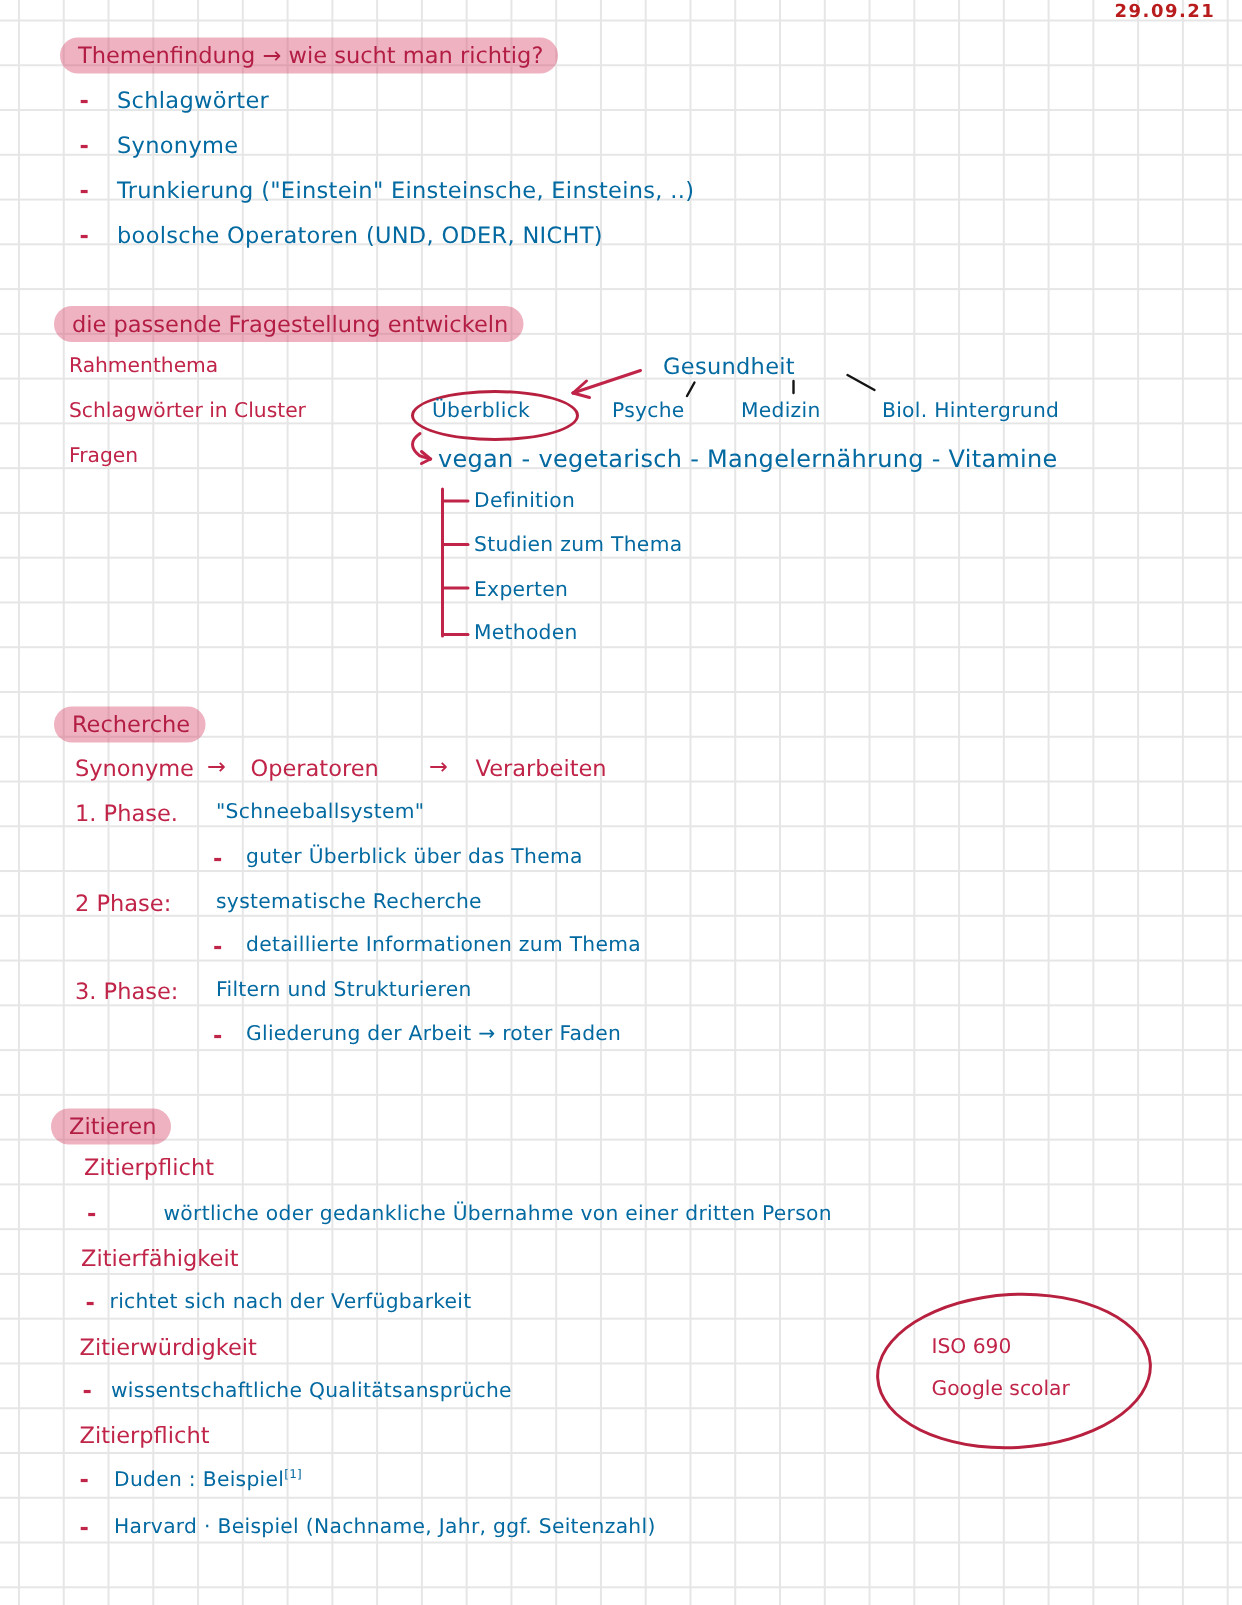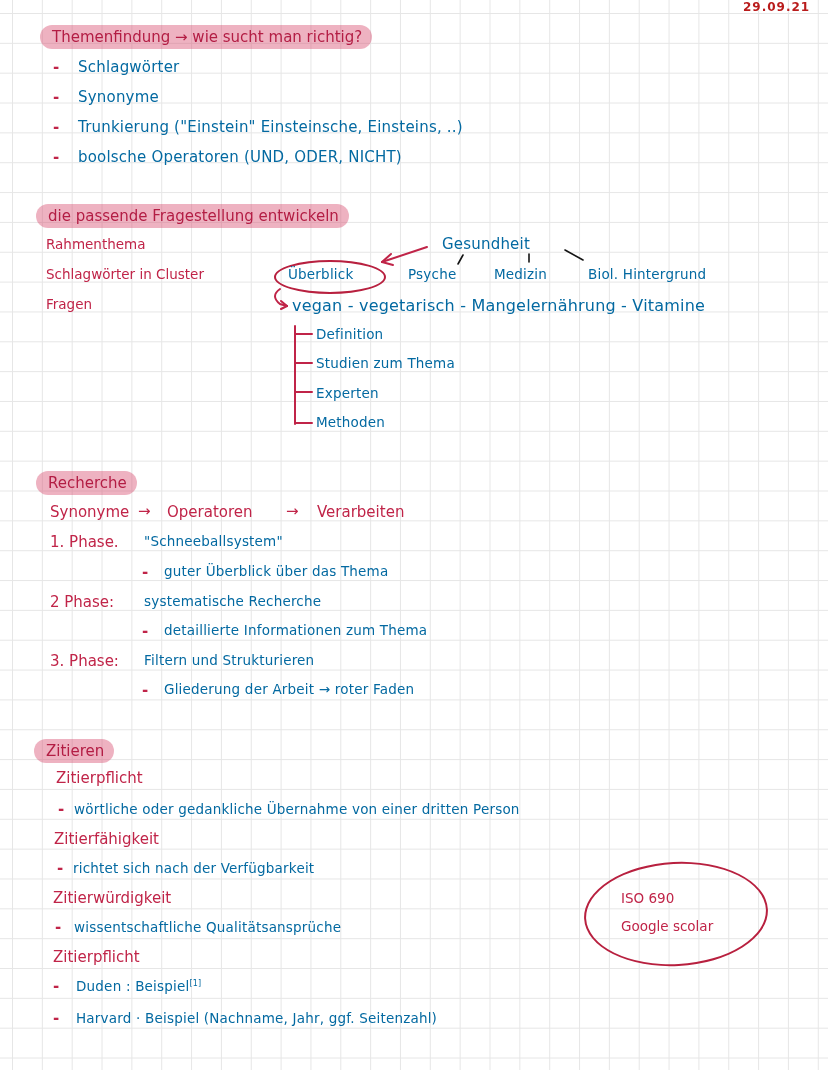--- a/index.html
+++ b/index.html
@@ -129,21 +129,21 @@
 
 <div class="abs red" style="left:50px; top:652px; font-size:15px;">3. Phase:</div>
 <div class="abs ink sm" style="left:144px; top:652px;">Filtern und Strukturieren</div>
 <span class="dash" style="left:142px; top:681px;">-</span>
 <div class="abs ink sm" style="left:164px; top:681px;">Gliederung der Arbeit → roter Faden</div>
 
 <div class="pill" style="left:34px; top:739px;">Zitieren</div>
 
 <div class="abs red" style="left:56px; top:769px; font-size:15px;">Zitierpflicht</div>
 <span class="dash" style="left:58px; top:800px;">-</span>
-<div class="abs ink sm" style="left:74px; top:801px;">wörtliche oder gedankliche Übernahme von einer dritten Person</div>
+<div class="abs ink sm" style="left:74px; top:801px;padding-left:35px;">wörtliche oder gedankliche Übernahme von einer dritten Person</div>
 
 <div class="abs red" style="left:54px; top:830px; font-size:15px;">Zitierfähigkeit</div>
 <span class="dash" style="left:57px; top:859px;">-</span>
 <div class="abs ink sm" style="left:73px; top:860px;">richtet sich nach der Verfügbarkeit</div>
 
 <div class="abs red" style="left:53px; top:889px; font-size:15px;">Zitierwürdigkeit</div>
 <span class="dash" style="left:55px; top:918px;">-</span>
 <div class="abs ink sm" style="left:74px; top:919px;">wissentschaftliche Qualitätsansprüche</div>
 
 <div class="abs red" style="left:53px; top:948px; font-size:15px;">Zitierpflicht</div>

